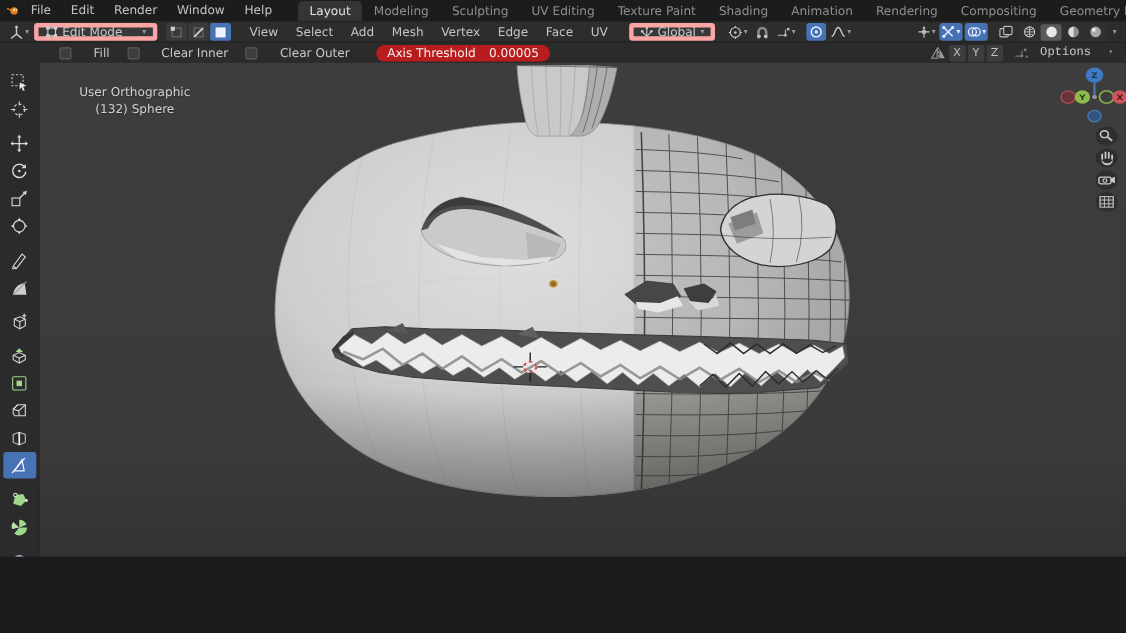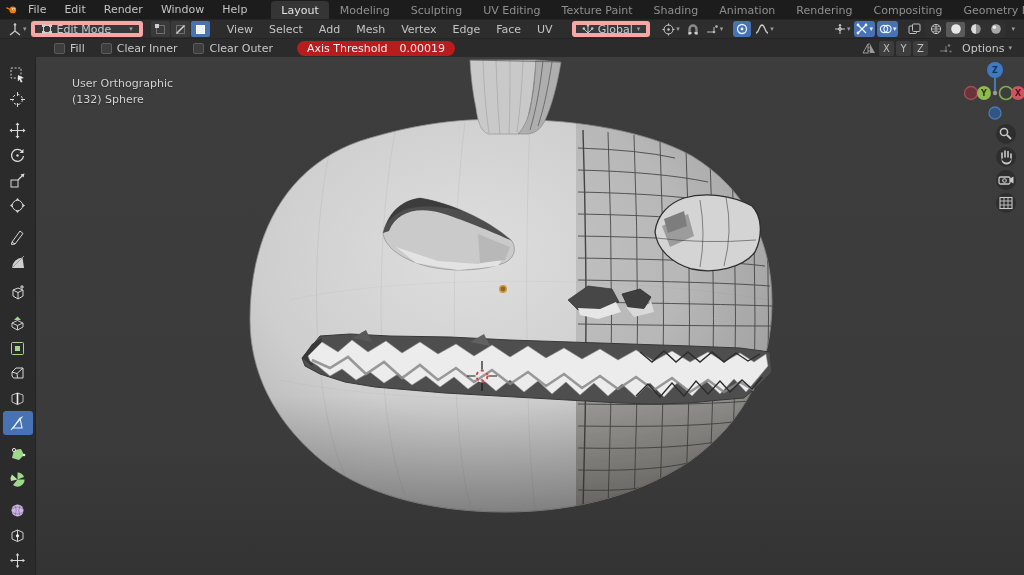--- a/index.html
+++ b/index.html
@@ -1,19 +1,19 @@
 <!DOCTYPE html>
 <html><head>
 <meta charset="utf-8">
 <style>
   * { margin:0; padding:0; box-sizing:border-box; }
   html,body { width:1024px; height:575px; overflow:hidden; background:#1c1c1c;
     font-family:"DejaVu Sans", sans-serif; font-size:11px; color:#c8c8c8;
     -webkit-user-select:none; user-select:none; }
-  .app { width:1024px; height:575px; display:flex; flex-direction:column; }
+  .app { width:1024px; height:506px; display:flex; flex-direction:column;text-align:center; }
 
   
   .topbar { height:19px; background:#1c1c1c; display:flex; align-items:center;
     padding:0 6px; gap:2px; flex:0 0 auto; }
   .menu { padding:2px 8px; color:#c3c3c3; border-radius:3px; white-space:nowrap; }
   .tabs { display:flex; align-items:flex-end; margin-left:14px; gap:1px; height:19px; }
   .tab { padding:3px 10px 2px; color:#8f8f8f; border-radius:4px 4px 0 0; white-space:nowrap;margin-top:29px; }
   .tab.active { background:#353535; color:#e3e3e3; }
   .chev { font-size:7px; color:#9a9a9a; line-height:1; }
   .mini-ic { display:inline-flex; width:12px; height:12px; align-items:center; justify-content:center; }
@@ -31,28 +31,28 @@
   .ibtn { height:16px; min-width:18px; padding:0 2px; border-radius:3px; display:flex;
     align-items:center; justify-content:center; gap:1px; background:transparent; }
   .ibtn.blue { background:#4772b3; }
   .spacer { flex:1 1 auto; }
   .shadegrp { display:flex; gap:1px; background:#303030; border-radius:3px; padding:1px; }
   .shadebtn { width:19px; height:15px; border-radius:2px; display:flex; align-items:center; justify-content:center; }
   .shadebtn.active { background:#5a5a5a; }
 
   
   .theader { background:#2b2b2b; }
-  .cbgrp { display:flex; align-items:center; gap:5px; margin-left:14px; }
+  .cbgrp { display:flex; align-items:center; gap:20px; margin-left:14px; }
   .cb { width:11px; height:11px; background:#3d3d3d; border:1px solid #5b5b5b; border-radius:2px; }
   .slider { display:flex; align-items:center; justify-content:space-between; width:158px;
     height:15px; background:#b91c1c; border-radius:8px; padding:0 10px; color:#f0f0f0;
     margin-left:22px; }
   .axisbtn { width:15px; height:15px; background:#3d3d3d; border-radius:2px; color:#c0c0c0;
     display:flex; align-items:center; justify-content:center; font-size:10px; }
-  .optbtn { display:flex; align-items:center; gap:4px; padding:0 6px; height:16px; }
+  .optbtn { display:flex; align-items:center; gap:16px; padding:0 6px; height:16px;font-family:Liberation Mono, monospace; }
 
   
   .main { flex:1 1 auto; display:flex; min-height:0; }
   .ltoolbar { width:36px; background:#2b2b2b; border-right:1px solid #232323;
     display:flex; flex-direction:column; align-items:center; padding-top:5px; gap:1px; overflow:hidden; }
   .tool { width:30px; height:24px; border-radius:3px; display:flex; align-items:center;
     justify-content:center; flex:0 0 auto; }
   .tool.active { background:#4772b3; }
   .tgap { height:5px; flex:0 0 auto; }
 
@@ -261,21 +261,21 @@
     <div class="cbgrp">
       <span class="cb"></span>
       <span>Clear Inner</span>
     </div>
     <div class="cbgrp">
       <span class="cb"></span>
       <span>Clear Outer</span>
     </div>
     <div class="slider">
       <span>Axis Threshold</span>
-      <span>0.00019</span>
+      <span>0.00005</span>
     </div>
     <div class="spacer"></div>
     <span class="mini-ic" style="width:16px">
       <svg width="14" height="11" viewBox="0 0 14 11">
           <path d="M6 1 L1 10 H6 Z" fill="none" stroke="#9a9a9a"></path>
           <path d="M8 1 L13 10 H8 Z" fill="#9a9a9a"></path>
           <path d="M7 0 V11" stroke="#9a9a9a" stroke-dasharray="2 1.5"></path>
         </svg>
     </span>
     <span class="axisbtn">X</span>

